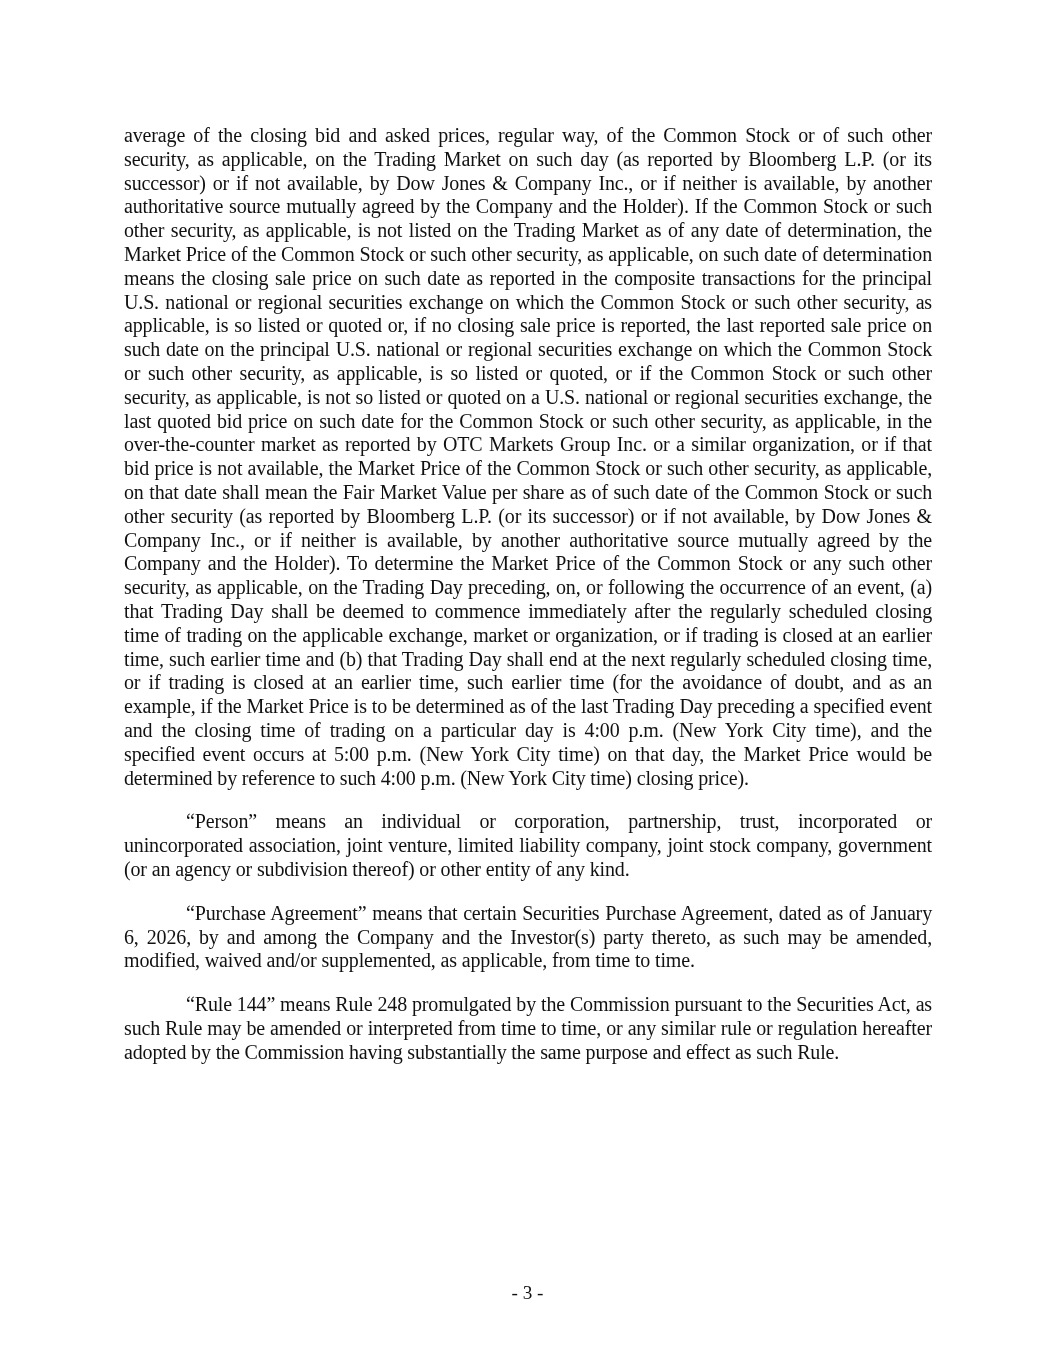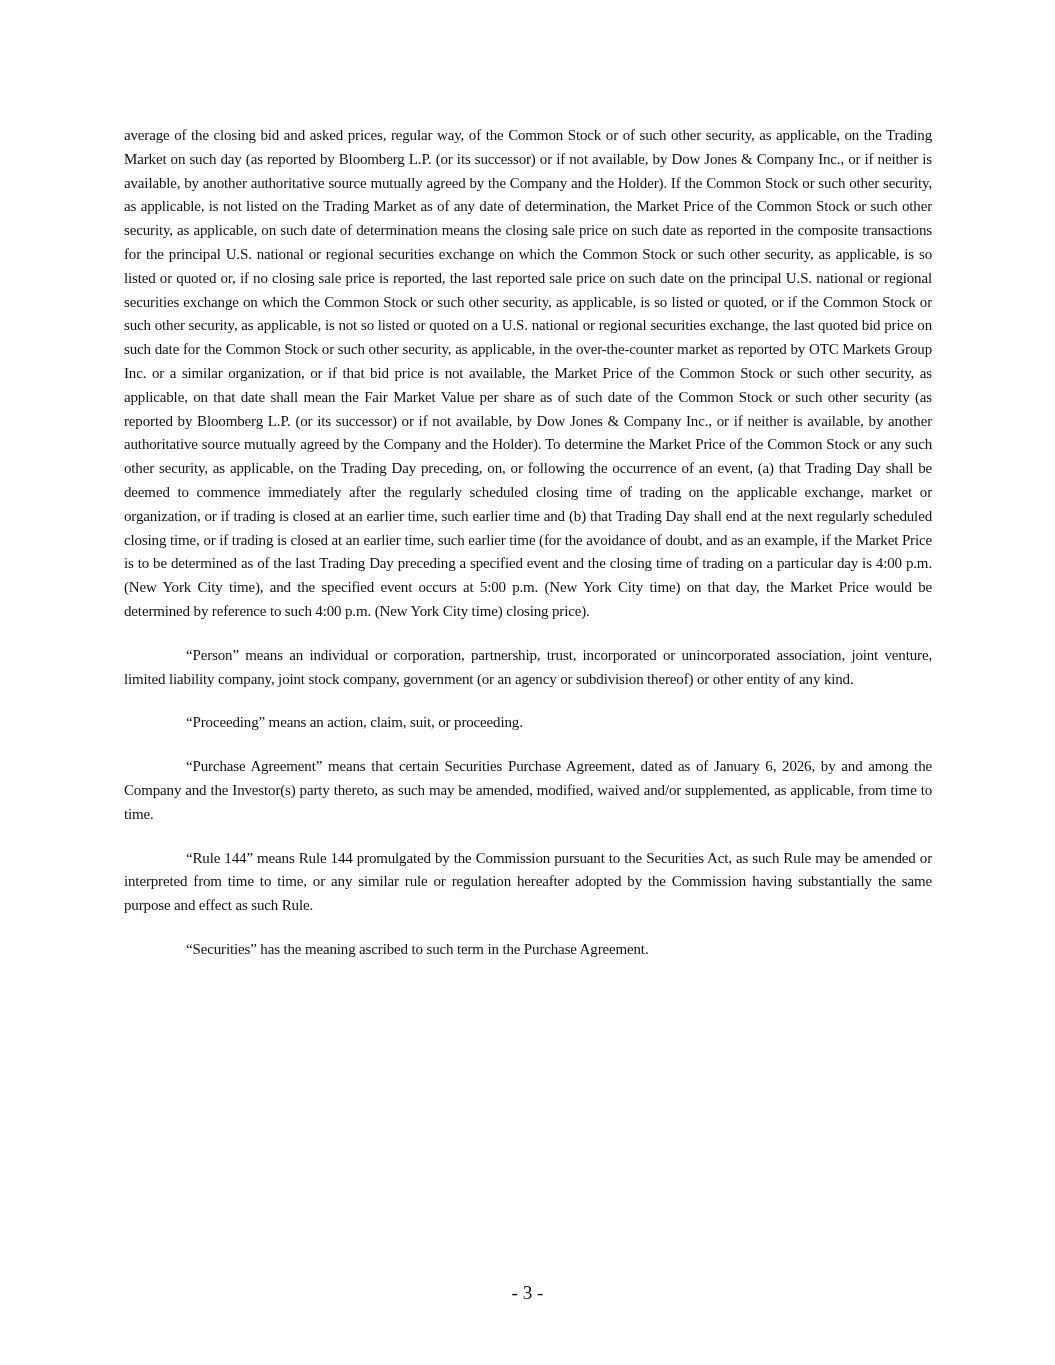--- a/index.html
+++ b/index.html
@@ -15,21 +15,21 @@
       font-family: "Liberation Serif", "DejaVu Serif", serif;
       color: #111111;
     }
     .page {
       position: absolute;
       left: 124px;
       top: 124px;
       width: 808px;
     }
     .para {
-      font-size: 15px;
+      font-size: 20px;
       line-height: 23.8px;
       text-align: justify;
       margin: 0 0 20px 0;
       letter-spacing: -0.15px;
     }
     .para.indent {
       text-indent: 62px;
     }
     .term {
       text-underline-offset: 2px;
@@ -46,22 +46,20 @@
     }
   </style>
 </head>
 <body>
 
 <div class="page">
   <p class="para">average of the closing bid and asked prices, regular way, of the Common Stock or of such other security, as applicable, on the Trading Market on such day (as reported by Bloomberg L.P. (or its successor) or if not available, by Dow Jones &amp; Company Inc., or if neither is available, by another authoritative source mutually agreed by the Company and the Holder). If the Common Stock or such other security, as applicable, is not listed on the Trading Market as of any date of determination, the Market Price of the Common Stock or such other security, as applicable, on such date of determination means the closing sale price on such date as reported in the composite transactions for the principal U.S. national or regional securities exchange on which the Common Stock or such other security, as applicable, is so listed or quoted or, if no closing sale price is reported, the last reported sale price on such date on the principal U.S. national or regional securities exchange on which the Common Stock or such other security, as applicable, is so listed or quoted, or if the Common Stock or such other security, as applicable, is not so listed or quoted on a U.S. national or regional securities exchange, the last quoted bid price on such date for the Common Stock or such other security, as applicable, in the over-the-counter market as reported by OTC Markets Group Inc. or a similar organization, or if that bid price is not available, the Market Price of the Common Stock or such other security, as applicable, on that date shall mean the Fair Market Value per share as of such date of the Common Stock or such other security (as reported by Bloomberg L.P. (or its successor) or if not available, by Dow Jones &amp; Company Inc., or if neither is available, by another authoritative source mutually agreed by the Company and the Holder). To determine the Market Price of the Common Stock or any such other security, as applicable, on the Trading Day preceding, on, or following the occurrence of an event, (a) that Trading Day shall be deemed to commence immediately after the regularly scheduled closing time of trading on the applicable exchange, market or organization, or if trading is closed at an earlier time, such earlier time and (b) that Trading Day shall end at the next regularly scheduled closing time, or if trading is closed at an earlier time, such earlier time (for the avoidance of doubt, and as an example, if the Market Price is to be determined as of the last Trading Day preceding a specified event and the closing time of trading on a particular day is 4:00 p.m. (New York City time), and the specified event occurs at 5:00 p.m. (New York City time) on that day, the Market Price would be determined by reference to such 4:00 p.m. (New York City time) closing price).</p>
 
   <p class="para indent"><span>“</span><span class="term">Person</span><span>”</span><span> means an individual or corporation, partnership, trust, incorporated or unincorporated association, joint venture, limited liability company, joint stock company, government (or an agency or subdivision thereof) or other entity of any kind.</span></p>
 
-  <p class="para indent"><span>“</span><span class="term">Proceeding</span><span>”</span><span> means an action, claim, suit, or proceeding.</span></p>
 
   <p class="para indent"><span>“</span><span class="term">Purchase Agreement</span><span>”</span><span> means that certain Securities Purchase Agreement, dated as of January 6, 2026, by and among the Company and the Investor(s) party thereto, as such may be amended, modified, waived and/or supplemented, as applicable, from time to time.</span></p>
 
-  <p class="para indent"><span>“</span><span class="term">Rule 144</span><span>”</span><span> means Rule 144 promulgated by the Commission pursuant to the Securities Act, as such Rule may be amended or interpreted from time to time, or any similar rule or regulation hereafter adopted by the Commission having substantially the same purpose and effect as such Rule.</span></p>
+  <p class="para indent"><span>“</span><span class="term">Rule 144</span><span>”</span><span> means Rule 248 promulgated by the Commission pursuant to the Securities Act, as such Rule may be amended or interpreted from time to time, or any similar rule or regulation hereafter adopted by the Commission having substantially the same purpose and effect as such Rule.</span></p>
 
-  <p class="para indent"><span>“</span><span class="term">Securities</span><span>”</span><span> has the meaning ascribed to such term in the Purchase Agreement.</span></p>
 </div>
 
 <div class="page-number">- 3 -</div>
 
 </body></html>

